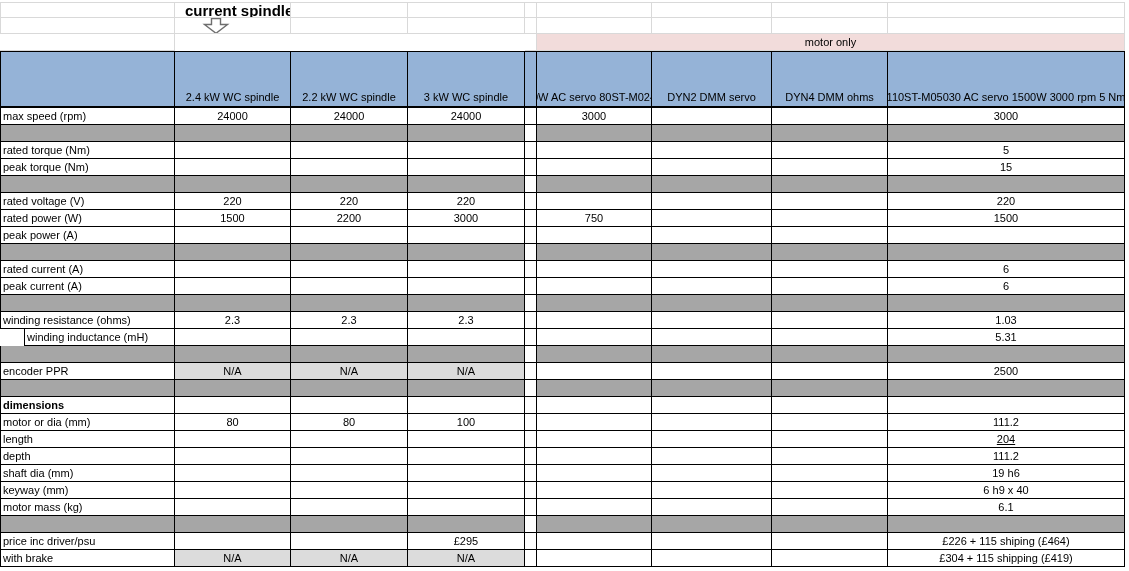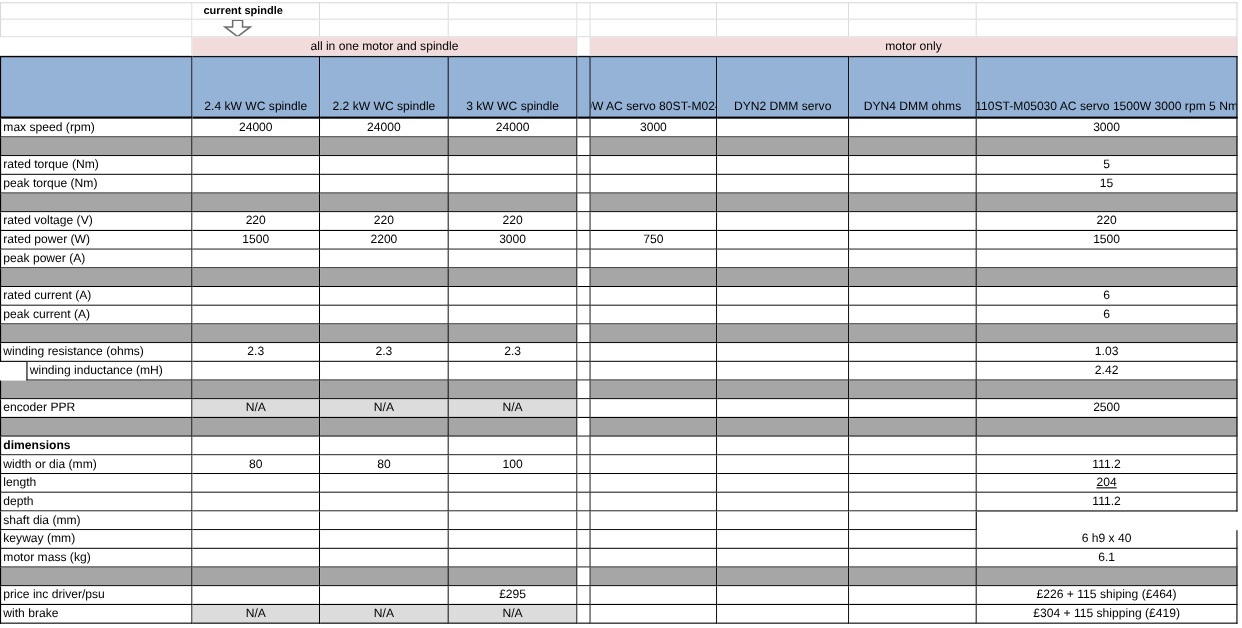--- a/index.html
+++ b/index.html
@@ -14,21 +14,21 @@
     grid-template-columns:175px 116px 117px 117px 12px 115px 120px 116px 237px;
     grid-template-rows:16px 16px 17px 57px repeat(27,17px);
   }
   .grid > div { box-sizing:border-box; overflow:hidden; white-space:nowrap; }
 
   
   .gl { background:#fff; border-right:1px solid #d9d9d9; border-bottom:1px solid #d9d9d9; }
   .gl.t  { border-top:1px solid #d9d9d9; }
   .gl.fc { border-left:1px solid #d9d9d9; }
 
-  .annot { font-weight:bold; font-size:10px; padding-left:10px; line-height:15px; }
+  .annot { font-weight:bold; font-size:15px; padding-left:10px; line-height:15px; }
 
   .arrowcell { display:flex; align-items:flex-start; padding-left:26px; }
 
   
   .band {
     background:var(--pink); text-align:center; line-height:16px;
     border-right:1px solid #d9d9d9; border-bottom:1px solid #d9d9d9;
   }
 
   
@@ -77,21 +77,20 @@
     </div>
     <div class="gl" style="grid-area:2/3"></div>
     <div class="gl" style="grid-area:2/4"></div>
     <div class="gl" style="grid-area:2/5"></div>
     <div class="gl" style="grid-area:2/6"></div>
     <div class="gl" style="grid-area:2/7"></div>
     <div class="gl" style="grid-area:2/8"></div>
     <div class="gl" style="grid-area:2/9"></div>
 
     <div class="gl" style="grid-area:3/1"></div>
-    <div class="band" style="grid-area:3/2/4/5">all in one motor and spindle</div>
     <div class="gl" style="grid-area:3/5"></div>
     <div class="band" style="grid-area:3/6/4/10">motor only</div>
 
     <div class="hd fc" style="grid-area:4/1"></div>
     <div class="hd" style="grid-area:4/2">2.4 kW WC spindle</div>
     <div class="hd" style="grid-area:4/3">2.2 kW WC spindle</div>
     <div class="hd" style="grid-area:4/4">3 kW WC spindle</div>
     <div class="hd" style="grid-area:4/5"></div>
     <div class="hd" style="grid-area:4/6">750W AC servo 80ST-M02430</div>
     <div class="hd" style="grid-area:4/7">DYN2 DMM servo</div>
@@ -216,21 +215,21 @@
       <div class="c" style="grid-area: 17 / 8;"></div>
       <div class="c" style="grid-area: 17 / 9;">1.03</div>
       <div class="c lbl" style="grid-area: 18 / 1; margin-left: 24px;">winding inductance (mH)</div>
       <div class="c" style="grid-area: 18 / 2;"></div>
       <div class="c" style="grid-area: 18 / 3;"></div>
       <div class="c" style="grid-area: 18 / 4;"></div>
       <div class="c" style="grid-area: 18 / 5;"></div>
       <div class="c" style="grid-area: 18 / 6;"></div>
       <div class="c" style="grid-area: 18 / 7;"></div>
       <div class="c" style="grid-area: 18 / 8;"></div>
-      <div class="c" style="grid-area: 18 / 9;">2.42</div>
+      <div class="c" style="grid-area: 18 / 9;">5.31</div>
       <div class="c lbl sepc" style="grid-area: 19 / 1;"></div>
       <div class="c sepc" style="grid-area: 19 / 2;"></div>
       <div class="c sepc" style="grid-area: 19 / 3;"></div>
       <div class="c sepc" style="grid-area: 19 / 4;"></div>
       <div class="c" style="grid-area: 19 / 5;"></div>
       <div class="c sepc" style="grid-area: 19 / 6;"></div>
       <div class="c sepc" style="grid-area: 19 / 7;"></div>
       <div class="c sepc" style="grid-area: 19 / 8;"></div>
       <div class="c sepc" style="grid-area: 19 / 9;"></div>
       <div class="c lbl" style="grid-area: 20 / 1;">encoder PPR</div>
@@ -253,21 +252,21 @@
       <div class="c sepc" style="grid-area: 21 / 9;"></div>
       <div class="c lbl b" style="grid-area: 22 / 1;">dimensions</div>
       <div class="c" style="grid-area: 22 / 2;"></div>
       <div class="c" style="grid-area: 22 / 3;"></div>
       <div class="c" style="grid-area: 22 / 4;"></div>
       <div class="c" style="grid-area: 22 / 5;"></div>
       <div class="c" style="grid-area: 22 / 6;"></div>
       <div class="c" style="grid-area: 22 / 7;"></div>
       <div class="c" style="grid-area: 22 / 8;"></div>
       <div class="c" style="grid-area: 22 / 9;"></div>
-      <div class="c lbl" style="grid-area: 23 / 1;">width or dia (mm)</div>
+      <div class="c lbl" style="grid-area: 23 / 1;">motor or dia (mm)</div>
       <div class="c" style="grid-area: 23 / 2;">80</div>
       <div class="c" style="grid-area: 23 / 3;">80</div>
       <div class="c" style="grid-area: 23 / 4;">100</div>
       <div class="c" style="grid-area: 23 / 5;"></div>
       <div class="c" style="grid-area: 23 / 6;"></div>
       <div class="c" style="grid-area: 23 / 7;"></div>
       <div class="c" style="grid-area: 23 / 8;"></div>
       <div class="c" style="grid-area: 23 / 9;">111.2</div>
       <div class="c lbl" style="grid-area: 24 / 1;">length</div>
       <div class="c" style="grid-area: 24 / 2;"></div>
@@ -288,20 +287,21 @@
       <div class="c" style="grid-area: 25 / 8;"></div>
       <div class="c" style="grid-area: 25 / 9;">111.2</div>
       <div class="c lbl" style="grid-area: 26 / 1;">shaft dia (mm)</div>
       <div class="c" style="grid-area: 26 / 2;"></div>
       <div class="c" style="grid-area: 26 / 3;"></div>
       <div class="c" style="grid-area: 26 / 4;"></div>
       <div class="c" style="grid-area: 26 / 5;"></div>
       <div class="c" style="grid-area: 26 / 6;"></div>
       <div class="c" style="grid-area: 26 / 7;"></div>
       <div class="c" style="grid-area: 26 / 8;"></div>
+      <div class="c" style="grid-area: 26 / 9;">19 h6</div>
       <div class="c lbl" style="grid-area: 27 / 1;">keyway (mm)</div>
       <div class="c" style="grid-area: 27 / 2;"></div>
       <div class="c" style="grid-area: 27 / 3;"></div>
       <div class="c" style="grid-area: 27 / 4;"></div>
       <div class="c" style="grid-area: 27 / 5;"></div>
       <div class="c" style="grid-area: 27 / 6;"></div>
       <div class="c" style="grid-area: 27 / 7;"></div>
       <div class="c" style="grid-area: 27 / 8;"></div>
       <div class="c" style="grid-area: 27 / 9;">6 h9 x 40</div>
       <div class="c lbl" style="grid-area: 28 / 1;">motor mass (kg)</div>

